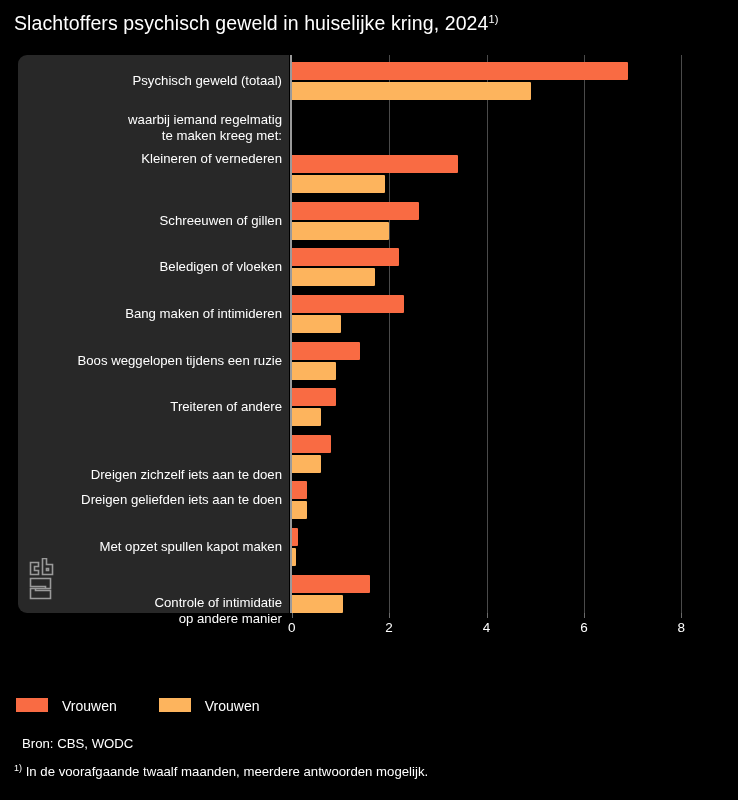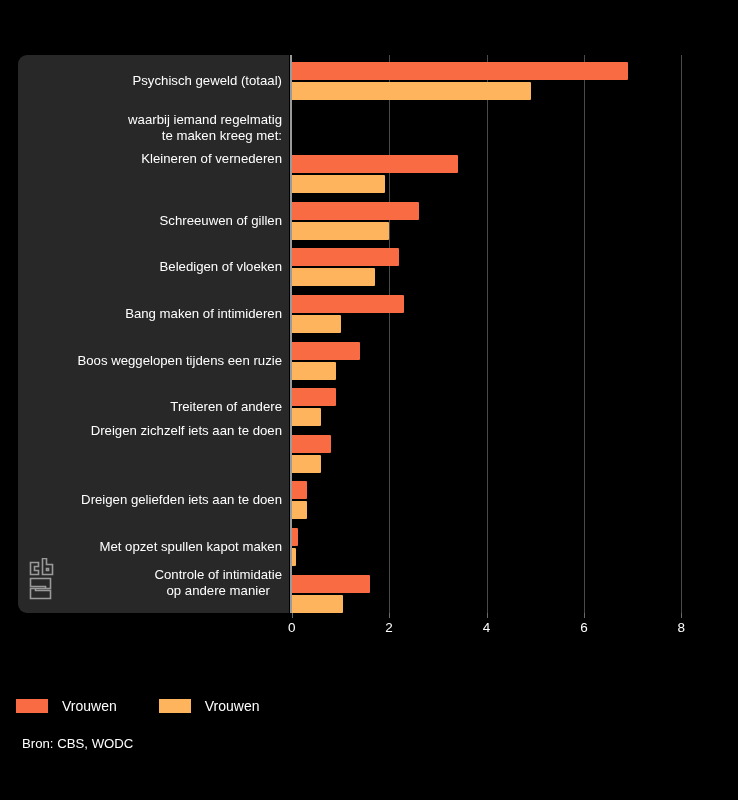--- a/index.html
+++ b/index.html
@@ -123,21 +123,21 @@
   .legend {
     position: absolute;
     left: 16px;
     top: 698px;
     display: flex;
     align-items: center;
     gap: 0;
   }
   .legend-item {
     display: flex;
-    align-items: center;
+    align-items: flex-start;
     margin-right: 42px;
   }
   .legend-swatch {
     width: 32px;
     height: 14px;
     margin-right: 14px;
   }
   .legend-label {
     font-size: 14px;
     color: #ffffff;
@@ -162,20 +162,23 @@
     font-size: 9px;
     vertical-align: super;
     line-height: 0;
   }
 </style>
 </head>
 <body>
 
 <div class="page">
 
+  <div class="chart-title">
+    <span>Slachtoffers psychisch geweld in huiselijke kring, 2024</span><span class="sup">1)</span>
+  </div>
 
   <div class="plot-area">
     <div class="label-panel"></div>
     <div class="axis-line"></div>
     <div id="gridlines">
         <div class="gridline" style="left: 389.1px;"></div>
         <div class="gridline" style="left: 486.5px;"></div>
         <div class="gridline" style="left: 583.9px;"></div>
         <div class="gridline" style="left: 681.3px;"></div>
       </div>
@@ -206,24 +209,24 @@
     <div id="labels-layer">
         <div class="cat-label" style="top: 81px;">Psychisch geweld (totaal)</div>
         <div class="cat-label" style="top: 127.6px;">waarbij iemand regelmatig
 te maken kreeg met:</div>
         <div class="cat-label" style="top: 159px;">Kleineren of vernederen</div>
         <div class="cat-label" style="top: 220.8px;">Schreeuwen of gillen</div>
         <div class="cat-label" style="top: 267.4px;">Beledigen of vloeken</div>
         <div class="cat-label" style="top: 314px;">Bang maken of intimideren</div>
         <div class="cat-label" style="top: 360.6px;">Boos weggelopen tijdens een ruzie</div>
         <div class="cat-label" style="top: 407.2px;">Treiteren of andere</div>
-        <div class="cat-label" style="top: 431px;">Dreigen zichzelf iets aan te doen</div>
+        <div class="cat-label" style="top: 475px;">Dreigen zichzelf iets aan te doen</div>
         <div class="cat-label" style="top: 500.4px;">Dreigen geliefden iets aan te doen</div>
         <div class="cat-label" style="top: 547px; margin-left: 24px;">Met opzet spullen kapot maken</div>
-        <div class="cat-label" style="top: 583px; text-align: center;">Controle of intimidatie
+        <div class="cat-label" style="top: 611px;">Controle of intimidatie
 op andere manier</div>
       </div>
     <div id="ticks-layer">
         <div class="tick-mark" style="left: 291.7px;"></div>
         <div class="tick-label" style="left: 291.7px;">0</div>
         <div class="tick-mark" style="left: 389.1px;"></div>
         <div class="tick-label" style="left: 389.1px;">2</div>
         <div class="tick-mark" style="left: 486.5px;"></div>
         <div class="tick-label" style="left: 486.5px;">4</div>
         <div class="tick-mark" style="left: 583.9px;"></div>
@@ -248,14 +251,15 @@
       <span class="legend-swatch" style="background:#f96b43"></span>
       <span class="legend-label">Vrouwen</span>
     </div>
     <div class="legend-item">
       <span class="legend-swatch" style="background:#fdb45d"></span>
       <span class="legend-label">Vrouwen</span>
     </div>
   </div>
 
   <div class="source-line">Bron: CBS, WODC</div>
+  <div class="note-line"><span class="sup">1)</span><span> In de voorafgaande twaalf maanden, meerdere antwoorden mogelijk.</span></div>
 
 </div>
 
 </body></html>

